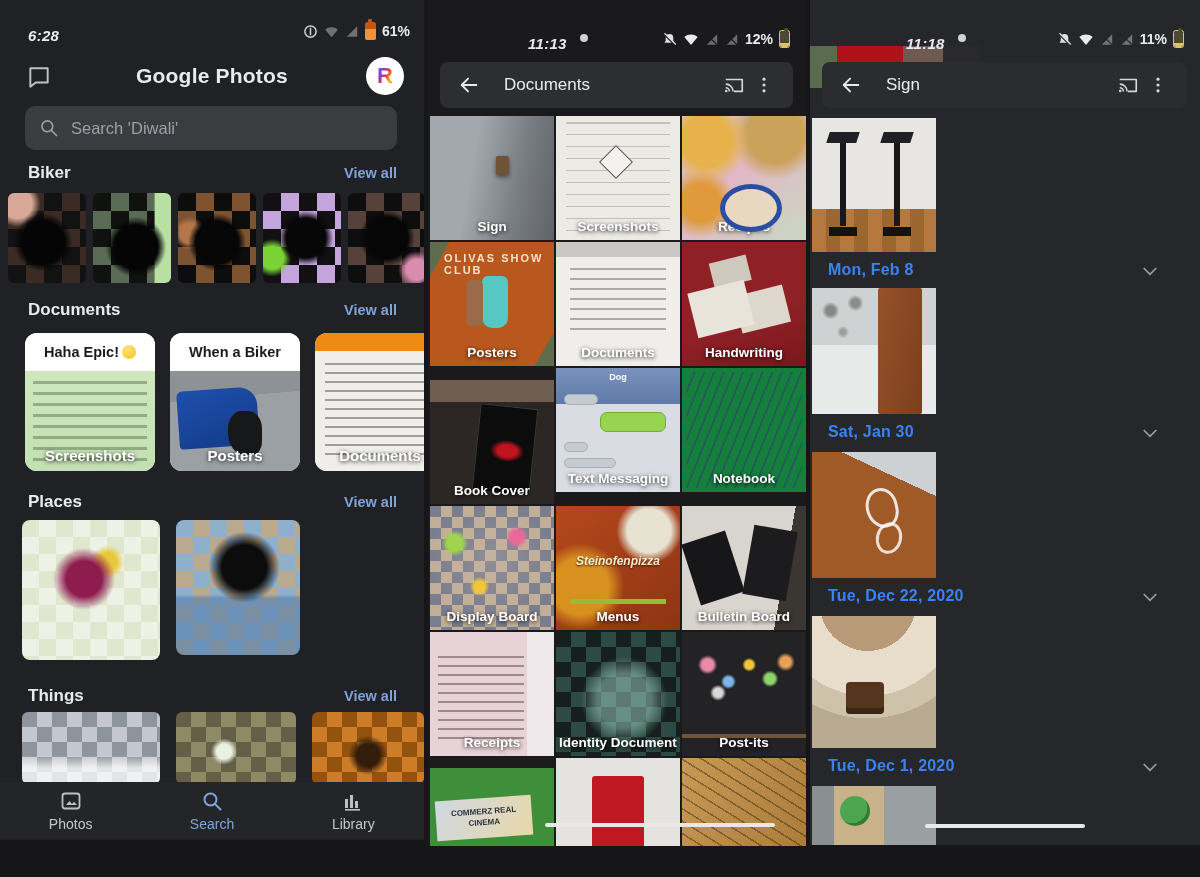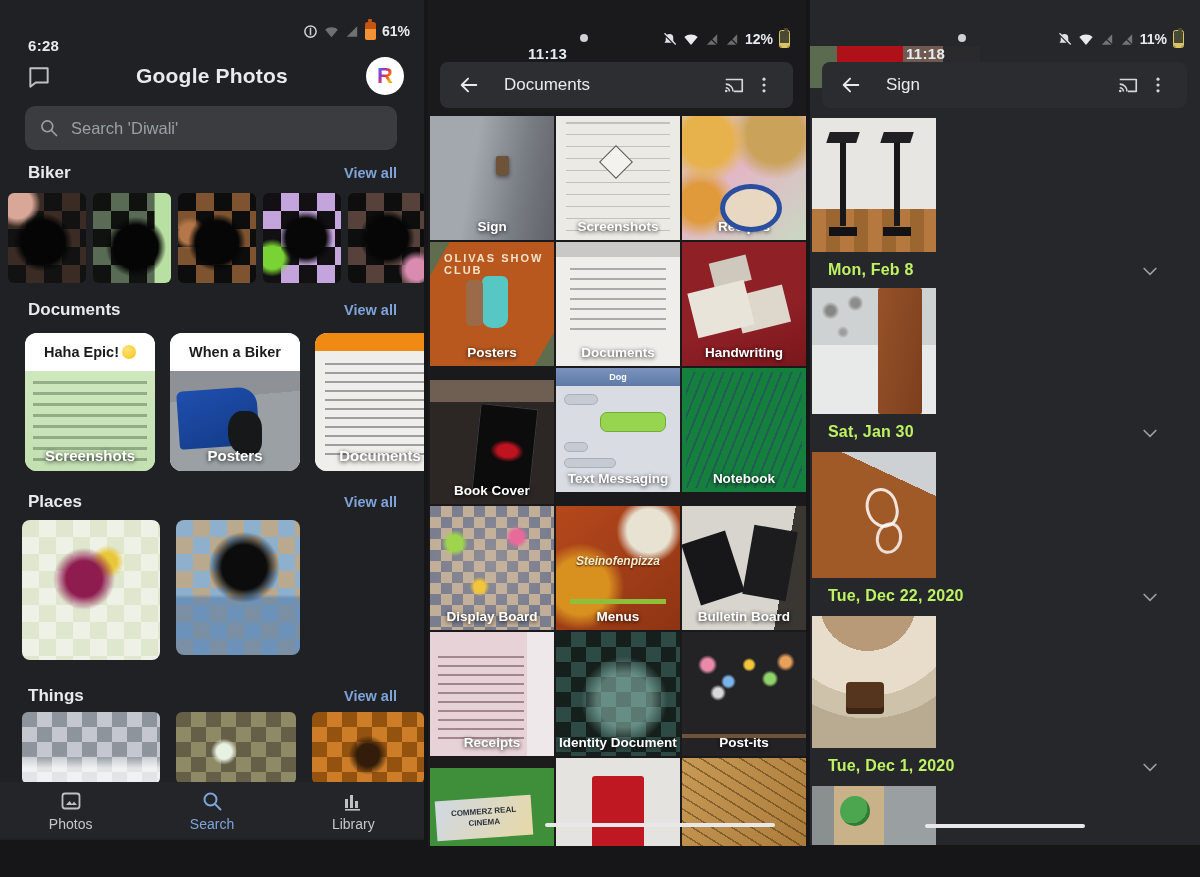--- a/index.html
+++ b/index.html
@@ -6,21 +6,21 @@
   *{box-sizing:border-box;font-family:"Liberation Sans","DejaVu Sans",sans-serif;}
   #stage{position:relative;width:1200px;height:877px;background:#161618;overflow:hidden;}
 
   .panel{position:absolute;top:0;overflow:hidden;}
   #left-panel{left:0;width:424px;height:840px;background:#202124;}
   #middle-panel{left:428px;width:378px;height:846px;background:#1a1a1c;}
   #right-panel{left:810px;width:390px;height:845px;background:#26272a;}
 
   
   .statusbar{position:absolute;left:0;right:0;top:18px;height:26px;color:#e8eaed;font-size:15px;font-weight:bold;}
-  .statusbar .time{position:absolute;left:28px;top:19px;letter-spacing:.3px;}
+  .statusbar .time{position:absolute;left:28px;top:9px;letter-spacing:.3px;font-style:italic;}
   .sicons{position:absolute;top:4px;display:flex;align-items:center;gap:6px;}
   .pct{font-size:14px;font-weight:bold;color:#e8eaed;}
   .batt{position:relative;width:11px;height:18px;border-radius:2.5px;background:#3a3b3e;}
   .batt::before{content:"";position:absolute;top:-3px;left:3.5px;width:4px;height:3px;border-radius:1px;background:inherit;}
   .batt .fill{position:absolute;bottom:0;left:0;right:0;border-radius:0 0 2.5px 2.5px;}
   .batt-orange{background:#c4560f;}
   .batt-orange .fill{height:60%;background:#f29135;}
   .batt-yellow{background:#4a4a33;border:1px solid #d9c565;}
   .batt-yellow .fill{height:22%;background:#d9c565;}
   .dim{opacity:.45;}
@@ -102,21 +102,21 @@
   .t-posters::after{content:"";position:absolute;left:36px;top:38px;width:17px;height:46px;background:#9b6a48;border-radius:5px;}
   .t-posters .ptext{left:14px;top:10px;font-size:11px;letter-spacing:2px;color:#f2e2c8;}
   .t-docs{background:linear-gradient(#c9c8c4 0 12%,#efeeea 12%);}
   .t-docs::before{content:"";position:absolute;inset:26px 14px 30px;background:repeating-linear-gradient(rgba(70,70,70,.4) 0 2px,rgba(0,0,0,0) 2px 10px);}
   .t-hand{background:linear-gradient(160deg,#8e2026 0 60%,#7a171c);}
   .t-hand::before{content:"";position:absolute;left:10px;top:44px;width:58px;height:46px;background:#e9e4da;transform:rotate(-14deg);box-shadow:40px 10px 0 -4px #ded8cc,18px -34px 0 -10px #cfc9bd;}
   .t-book{background:linear-gradient(#6e5f52 0 18%,#2c2724 18%);margin-top:12px;}
   .t-book::before{content:"";position:absolute;left:46px;top:26px;width:56px;height:86px;background:#0c0c0d;border:1px solid #3c3c3e;transform:rotate(6deg);}
   .t-book::after{content:"";position:absolute;left:60px;top:60px;width:34px;height:22px;background:radial-gradient(#c01320 0 40%,rgba(0,0,0,0) 70%);transform:rotate(6deg);}
   .t-sms{background:#d9dde3;}
-  .t-sms .smshdr{position:absolute;left:0;right:0;top:0;height:18px;background:linear-gradient(#7b93bd,#5f7aa8);color:#fff;font-size:9px;font-weight:bold;text-align:center;line-height:18px;}
+  .t-sms .smshdr{position:absolute;left:0;right:0;top:0;height:36px;background:linear-gradient(#7b93bd,#5f7aa8);color:#fff;font-size:9px;font-weight:bold;text-align:center;line-height:18px;}
   .t-sms .bub{position:absolute;border-radius:7px;}
   .t-sms .b1{left:8px;top:26px;width:34px;height:11px;background:#c6cad1;border:1px solid #aab0b8;}
   .t-sms .b2{left:44px;top:44px;width:66px;height:20px;background:#97d44f;border:1px solid #6fae2e;}
   .t-sms .b3{left:8px;top:74px;width:24px;height:10px;background:#c6cad1;border:1px solid #aab0b8;}
   .t-sms .b4{left:8px;top:90px;width:52px;height:10px;background:#c6cad1;border:1px solid #aab0b8;}
   .t-note{background:#15803d;}
   .t-note::before{content:"";position:absolute;inset:4px;background:repeating-linear-gradient(112deg,rgba(0,0,0,0) 0 7px,rgba(48,52,110,.45) 7px 9px);}
   .t-board{background:radial-gradient(circle at 50% 45%,rgba(255,255,255,.25),rgba(0,0,0,0) 70%),repeating-conic-gradient(#e8e4d8 0 25%,#7a99c9 0 50%) 0 0/22px 22px,#8a5a28;}
   .t-board::before{content:"";position:absolute;inset:0;background:radial-gradient(circle at 20% 30%,#9fd44f 0 6%,rgba(0,0,0,0) 10%),radial-gradient(circle at 70% 25%,#e86a9a 0 5%,rgba(0,0,0,0) 9%),radial-gradient(circle at 40% 65%,#f2c53a 0 5%,rgba(0,0,0,0) 9%),linear-gradient(rgba(122,74,32,.35),rgba(122,74,32,.35));}
   .t-menus{background:radial-gradient(circle at 75% 20%,#e8e2d2 0 16%,rgba(0,0,0,0) 24%),radial-gradient(circle at 20% 65%,#d8901f 0 22%,rgba(0,0,0,0) 34%),linear-gradient(140deg,#b5481c,#8e3413);}
@@ -152,21 +152,21 @@
   .ph-snow{top:288px;height:126px;background:radial-gradient(circle at 15% 18%,rgba(70,75,70,.55) 0 3%,rgba(0,0,0,0) 6%),radial-gradient(circle at 35% 12%,rgba(70,75,70,.5) 0 3%,rgba(0,0,0,0) 6%),radial-gradient(circle at 25% 35%,rgba(90,95,90,.45) 0 2%,rgba(0,0,0,0) 5%),linear-gradient(#cfd2d2 0 45%,#e8eae9 45%);}
   .ph-snow::after{content:"";position:absolute;right:14px;top:0;width:44px;height:100%;background:linear-gradient(100deg,#96522a,#7c3f1c);border-radius:2px;}
   .ph-graffiti{top:452px;height:126px;background:linear-gradient(205deg,#cdd1d4 0 24%,#a05a28 24% 100%);}
   .ph-graffiti::before{content:"";position:absolute;left:54px;top:36px;width:26px;height:34px;border:3px solid rgba(255,255,255,.85);border-radius:50% 50% 45% 55%;transform:rotate(-12deg);}
   .ph-graffiti::after{content:"";position:absolute;left:64px;top:70px;width:20px;height:26px;border:3px solid rgba(255,255,255,.8);border-radius:50%;transform:rotate(14deg);}
   .ph-brownie{top:616px;height:132px;background:radial-gradient(circle at 45% -10%,#b89a78 0 30%,#e8dcca 30% 58%,#cfc2ab 58% 72%,#b8ab92 72%);}
   .ph-brownie::after{content:"";position:absolute;left:34px;top:66px;width:38px;height:32px;background:#55351e;border-radius:4px;box-shadow:inset 0 -6px 0 rgba(0,0,0,.3);}
   .ph-advent{top:786px;height:59px;background:linear-gradient(90deg,#8a8f8f 0 18%,#c9b28a 18% 58%,#9aa0a2 58%);}
   .ph-advent::before{content:"";position:absolute;left:28px;top:10px;width:30px;height:30px;border-radius:50%;background:radial-gradient(circle at 40% 40%,#4ca64f 0 60%,#2e7d32 60%);}
   .date-row{position:absolute;left:0;right:0;height:38px;}
-  .date-row .dt{position:absolute;left:18px;top:9px;color:#bef264;font-size:16px;font-weight:bold;letter-spacing:.2px;}
+  .date-row .dt{position:absolute;left:18px;top:9px;color:#3b82f6;font-size:16px;font-weight:bold;letter-spacing:.2px;}
   .date-row .chev{position:absolute;left:328px;top:9px;width:24px;height:20px;cursor:pointer;}
 </style>
 </head>
 <body>
 
 <div id="stage">
 
   <div id="left-panel" class="panel">
     <div class="statusbar">
       <span class="time">6:28</span>

